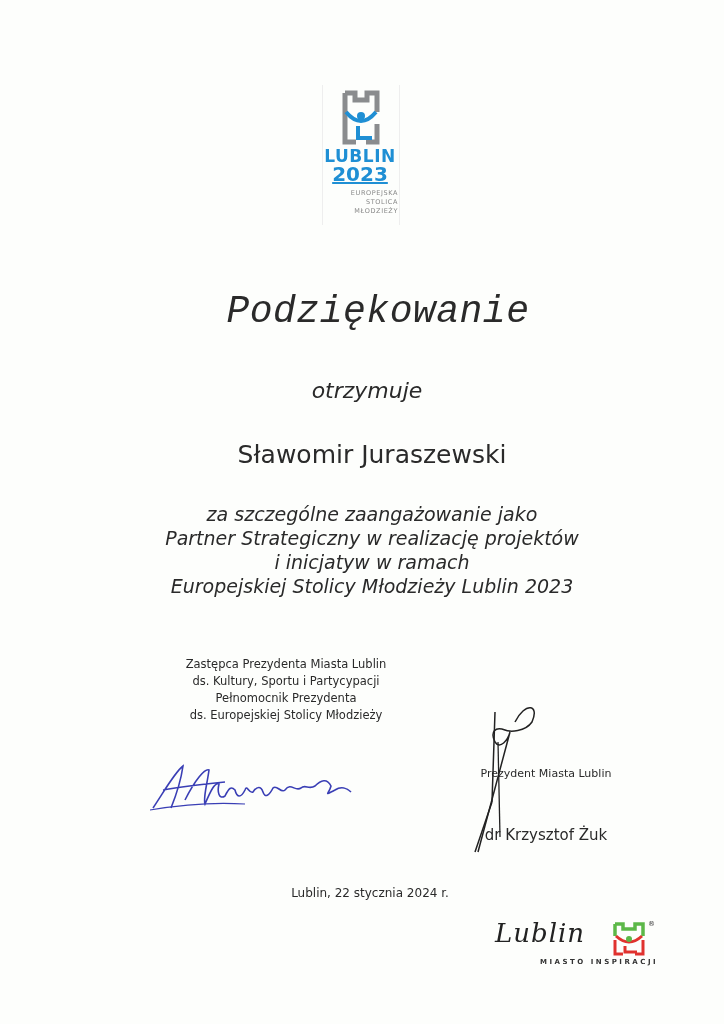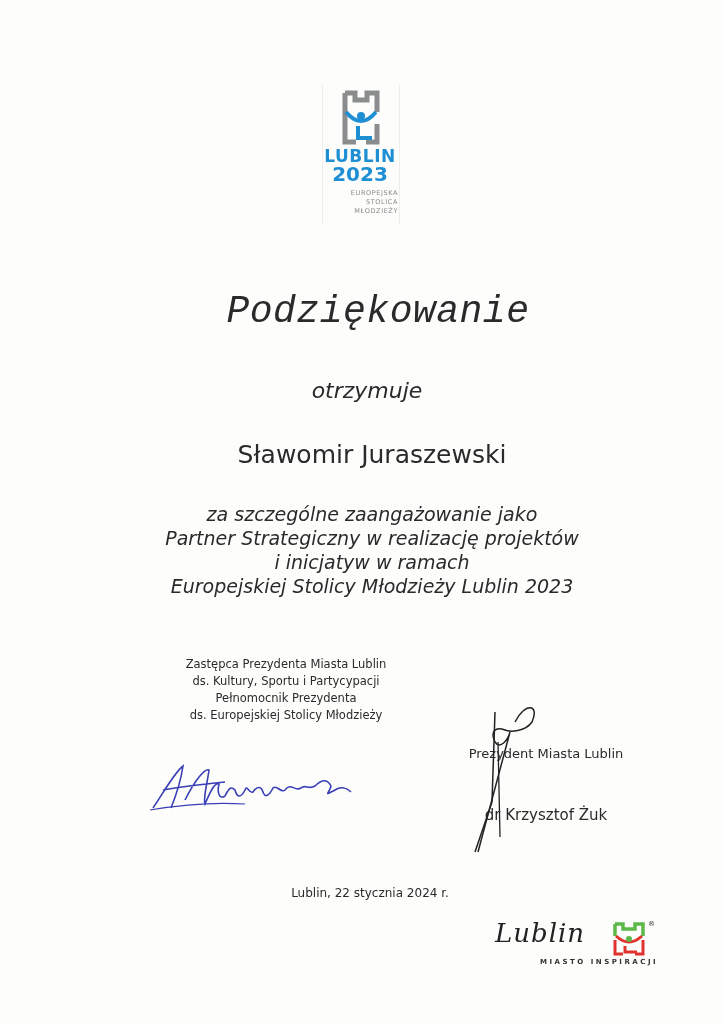--- a/index.html
+++ b/index.html
@@ -16,21 +16,21 @@
 
   
   #top-logo { left: 322px; top: 85px; width: 76px; height: 140px; }
   #top-logo .panel { position:absolute; left:0; top:0; width:76px; height:140px;
     border-left:1px solid #eee; border-right:1px solid #eee; }
   #logo-city { position:absolute; left:0; width:76px; top:63px; text-align:center;
     font-family:"DejaVu Sans", sans-serif; font-weight:bold; color:#1f8fd4;
     font-size:17px; line-height:17px; letter-spacing:0.5px; }
   #logo-year { position:absolute; left:0; width:76px; top:79px; text-align:center;
     font-family:"DejaVu Sans", sans-serif; font-weight:bold; color:#1f8fd4;
-    font-size:20px; line-height:20px; }
+    font-size:20px; line-height:20px;text-decoration:underline; }
   .logo-sub { position:absolute; left:0; width:76px; text-align:right;
     font-size:6.5px; color:#888; letter-spacing:0.6px; line-height:8px; }
 
   #title {
     left: 0; width: 724px; top: 290px;
     font-family: Liberation Mono, monospace;
     font-style: italic;
     font-size: 38px; color: #2a2a2a; letter-spacing: 0.5px;
     padding-left: 32px; box-sizing: border-box;
   }
@@ -50,21 +50,21 @@
     padding-left: 20px; box-sizing:border-box;
   }
   #reason div { white-space: nowrap; }
 
   #left-sign { left: 110px; top: 656px; width: 280px; text-align:center; }
   #left-sign .role { font-size: 11.5px; line-height: 17px; color:#2a2a2a; }
   #left-sign .name { font-size: 15px; color:#2a2a2a; margin-top: 40px; }
   #sig-left { position:absolute; left: 145px; top: 760px; width: 215px; height: 55px; }
 
   #right-sign { left: 420px; top: 745px; width: 180px; text-align:center; }
-  #right-sign .role { font-size: 13px; line-height: 17px; color:#2a2a2a; }
+  #right-sign .role { font-size: 11px; line-height: 17px; color:#2a2a2a;margin-top:20px; }
   #right-sign .name { font-size: 15px; color:#2a2a2a; margin-top: 44px; }
   #sig-right { position:absolute; left: 470px; top: 702px; width: 75px; height: 155px; }
 
   #date { left: 0; width: 724px; top: 886px; font-size: 12px; color:#2a2a2a; padding-left: 16px; box-sizing:border-box; }
 
   #bottom-logo { left: 495px; top: 918px; width: 170px; height: 55px; }
   #bl-word { position:absolute; left: 0; top: 0; font-family: "DejaVu Serif", serif;
     font-style: italic; font-size: 26px; color:#222; letter-spacing: 1px; }
   #bl-tag { position:absolute; left: 45px; top: 40px; font-size: 7px; letter-spacing: 2.5px; color:#333; font-weight:bold; }
   #bl-reg { position:absolute; left: 153px; top: 2px; font-size: 7px; color:#333; }

